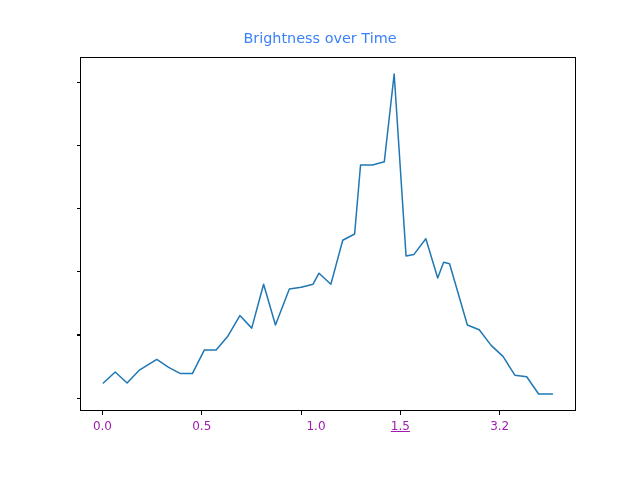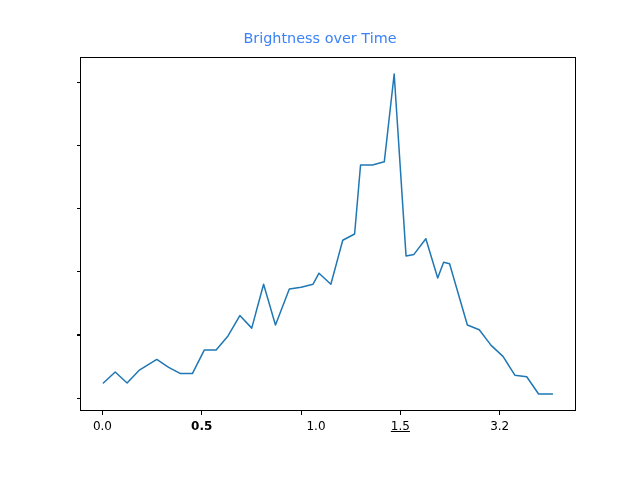--- a/index.html
+++ b/index.html
@@ -52,21 +52,21 @@
     position: absolute;
     width: 3.5px;
     height: 1.1px;
     background: #000000;
     left: -3.5px;
   }
   .xtick-label {
     position: absolute;
     top: 419px;
     font-size: 12px;
-    color: #000000;
+    color: #a21caf;
     white-space: nowrap;
     transform: translateX(-50%);
     text-align: center;
   }
   .xtick-mark {
     position: absolute;
     top: 411px;
     width: 1.1px;
     height: 3.5px;
     background: #000000;
@@ -104,21 +104,21 @@
         <div class="ytick-mark" style="left: 76.5px; top: 397.564px;"></div>
         <div class="ytick-mark" style="left: 76.5px; top: 334.463px;"></div>
         <div class="ytick-mark" style="left: 76.5px; top: 271.361px;"></div>
         <div class="ytick-mark" style="left: 76.5px; top: 208.259px;"></div>
         <div class="ytick-mark" style="left: 76.5px; top: 145.158px;"></div>
         <div class="ytick-mark" style="left: 76.5px; top: 82.0561px;"></div>
       </div>
     <div id="xtick-labels">
         <div class="xtick-label" style="left: 102.446px;">0.0</div>
         <div class="xtick-mark" style="left: 101.896px;"></div>
-        <div class="xtick-label" style="left: 201.765px; font-weight: bold;">0.5</div>
+        <div class="xtick-label" style="left: 201.765px;">0.5</div>
         <div class="xtick-mark" style="left: 201.215px;"></div>
         <div class="xtick-label" style="left: 316px;">1.0</div>
         <div class="xtick-mark" style="left: 300.535px;"></div>
         <div class="xtick-label" style="left: 400.404px; text-decoration: underline;">1.5</div>
         <div class="xtick-mark" style="left: 399.854px;"></div>
         <div class="xtick-label" style="left: 499.723px;">3.2</div>
         <div class="xtick-mark" style="left: 499.173px;"></div>
       </div>
   </div>
 

